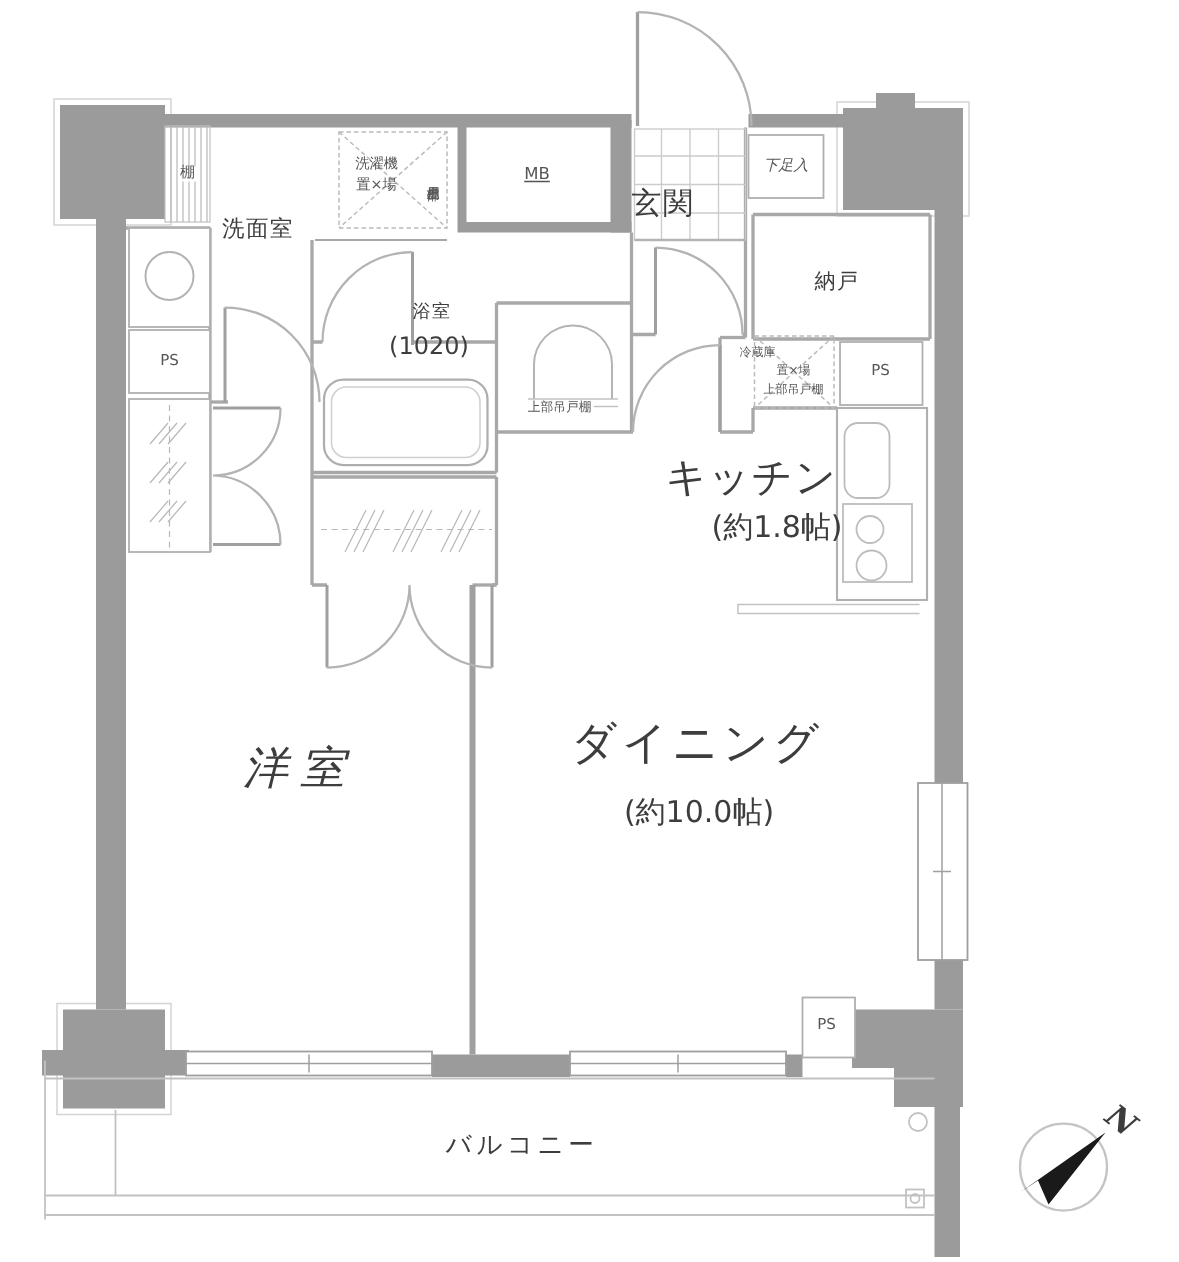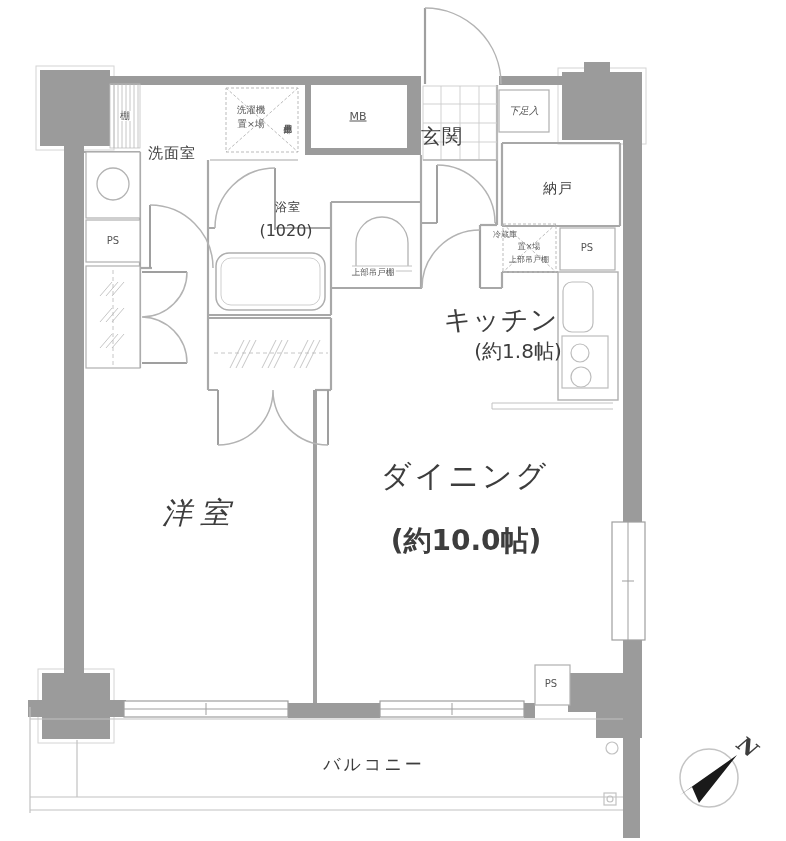--- a/index.html
+++ b/index.html
@@ -208,25 +208,25 @@
 <div class="lbl sm" style="left:587px;top:248px;font-size:10px;">PS</div>
 
 <div class="lbl" style="left:288px;top:207px;font-size:12px;">浴室</div>
 <div class="lbl" style="left:286px;top:231px;font-size:16px;letter-spacing:0;">(1020)</div>
 
 <div class="lbl sm bg" style="left:373px;top:272px;font-size:8.5px;">上部吊戸棚</div>
 
 <div class="lbl" style="left:501px;top:319px;font-size:27px;">キッチン</div>
 <div class="lbl" style="left:502px;top:351px;font-size:20px;letter-spacing:0;margin-left:16px;">(約1.8帖)</div>
 
-<div class="lbl big" style="left:465px;top:476px;font-size:30px;">ダイニング</div>
-<div class="lbl" style="left:466px;top:541px;font-size:28px;letter-spacing:0;font-weight:bold;">(約10.0帖)</div>
+<div class="lbl big" style="left:465px;top:496px;font-size:30px;">ダイニング</div>
+<div class="lbl" style="left:466px;top:541px;font-size:20px;letter-spacing:0;">(約10.0帖)</div>
 
 <div class="lbl" style="left:196px;top:513px;font-size:30px;letter-spacing:8px;text-indent:8px;font-style:italic;">洋室</div>
 
 <div class="lbl sm" style="left:113px;top:241px;font-size:10px;">PS</div>
 <div class="lbl sm" style="left:551px;top:684px;font-size:10px;">PS</div>
 
-<div class="lbl" style="left:348px;top:764px;font-size:17px;letter-spacing:3px;margin-left:26px;">バルコニー</div>
+<div class="lbl" style="left:348px;top:764px;font-size:17px;letter-spacing:3px;">バルコニー</div>
 
 <div class="lbl north" style="left:748px;top:747px;font-size:21px;">N</div>
 
 </div>
 
 </body></html>

